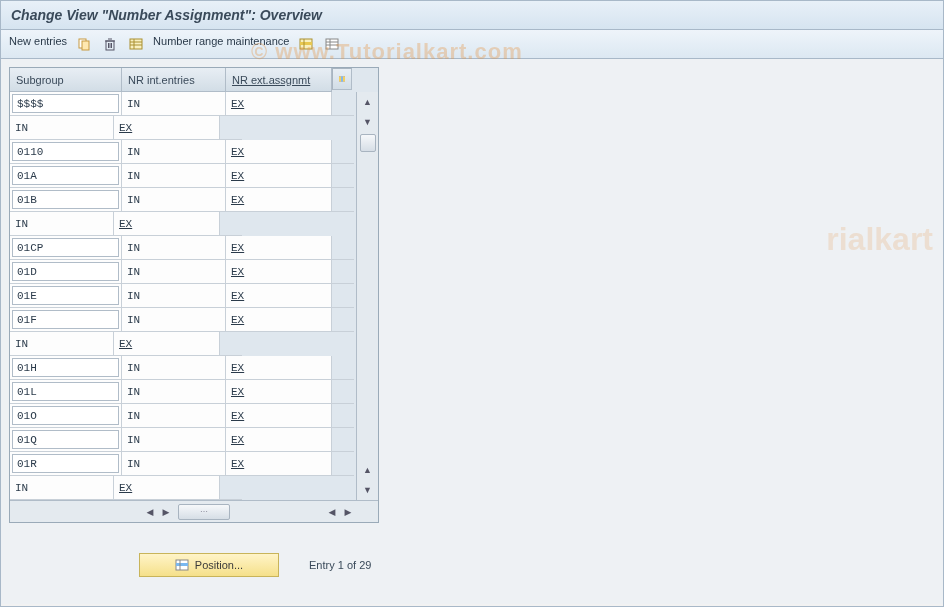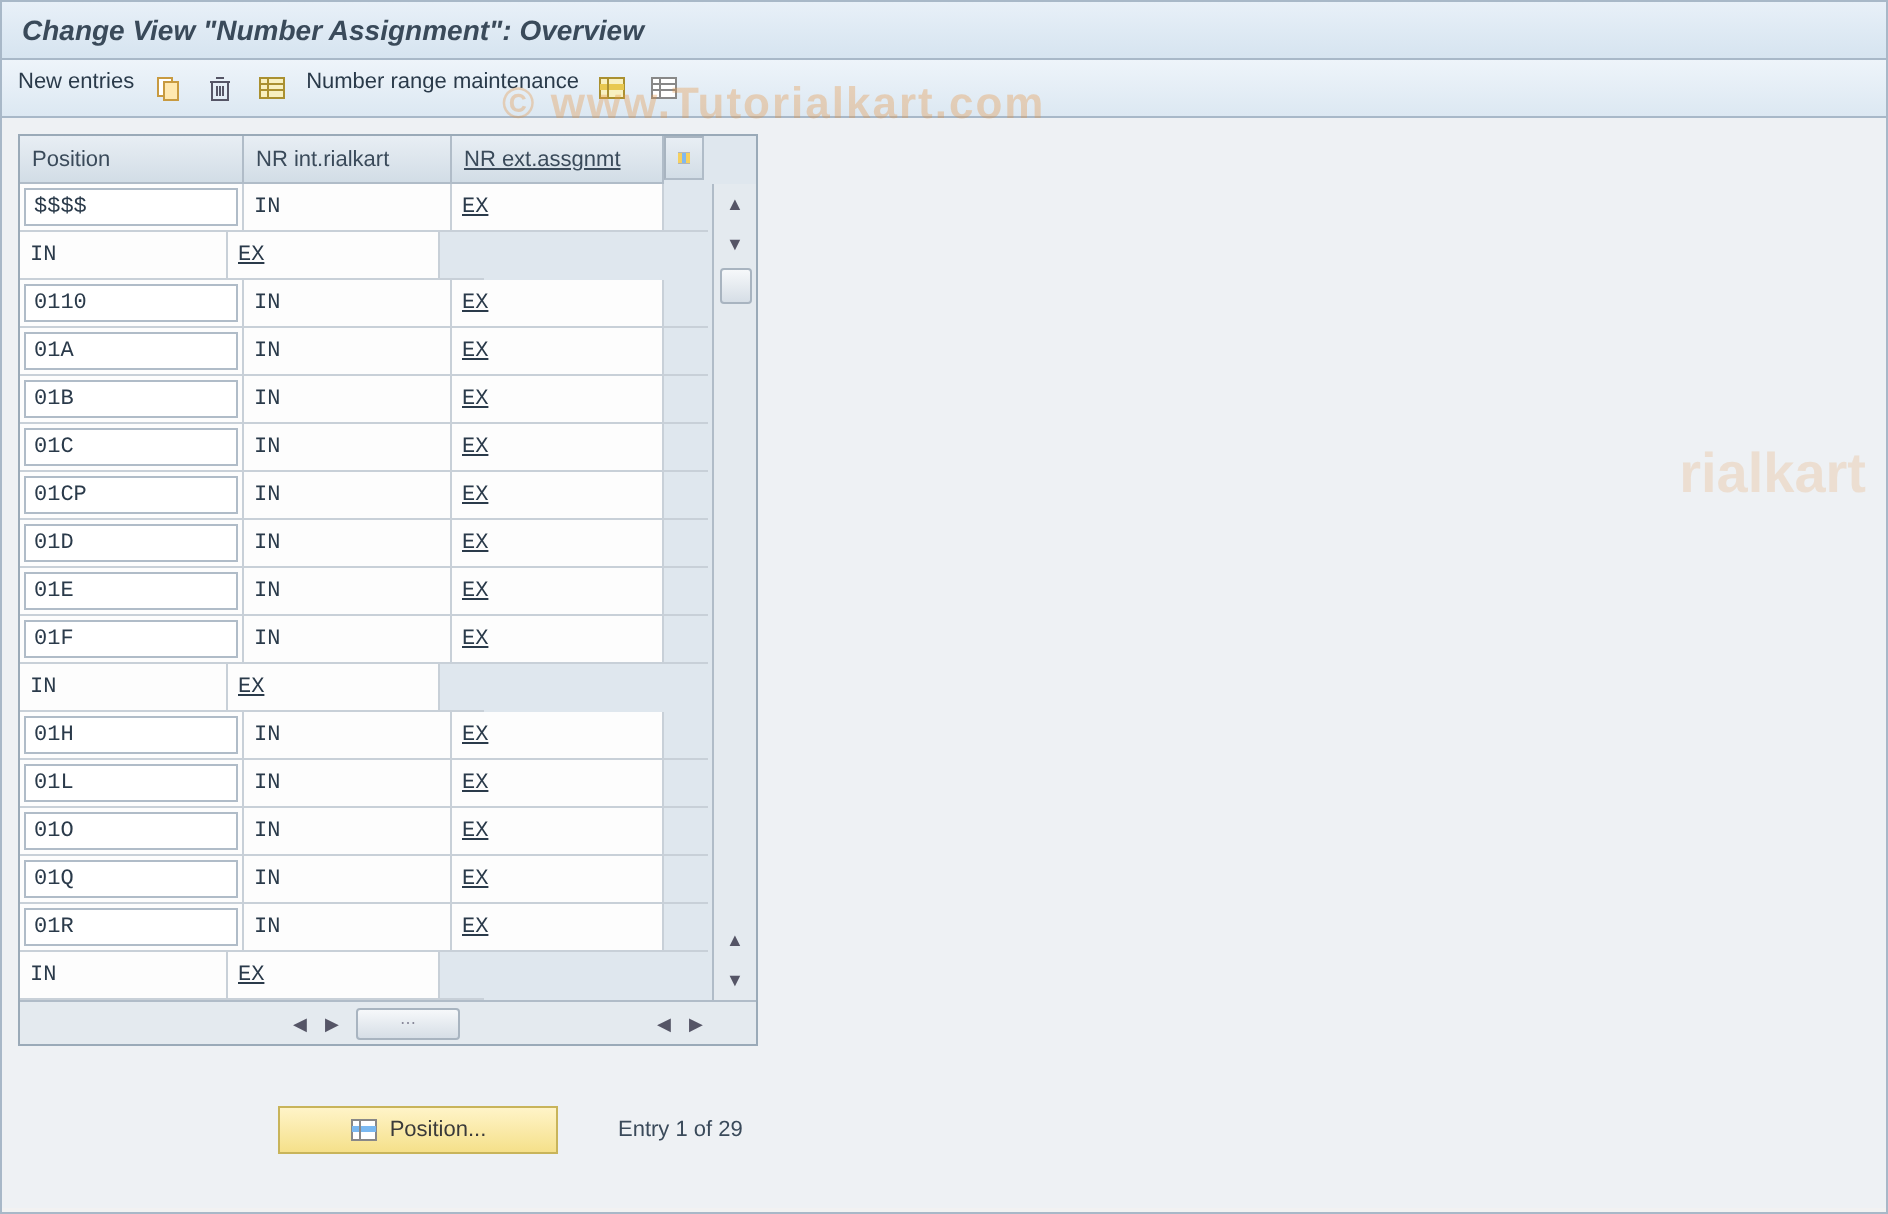--- a/index.html
+++ b/index.html
@@ -203,21 +203,21 @@
     font-weight:bold;
     color: rgba(230,150,70,0.35);
     letter-spacing: 1px;
     pointer-events:none;
     font-family: Arial, sans-serif;
   }
   .watermark2 {
     position:absolute;
     top: 220px;
     right: 10px;
-    font-size: 28px;
+    font-size: 32px;
     font-weight:bold;
     color: rgba(230,150,70,0.2);
     pointer-events:none;
     font-family: Arial, sans-serif;
   }
 </style>
 </head>
 <body>
 
 <div class="title-bar">Change View "Number Assignment": Overview</div>
@@ -265,22 +265,22 @@
       </svg>
   </span>
 </div>
 
 <div class="content">
 
   <div class="table-wrap">
     <div class="table-scroll">
       <div class="data-cols">
         <div class="header-row">
-          <div class="cell col-sub">Position</div>
-          <div class="cell col-int">NR int.rialkart</div>
+          <div class="cell col-sub">Subgroup</div>
+          <div class="cell col-int">NR int.entries</div>
           <div class="cell col-ext">NR ext.assgnmt</div>
           <div class="cell col-cfg cfg-btn">
             <svg width="12" height="12" viewBox="0 0 12 12">
                 <rect x="0" y="1" width="12" height="10" fill="#fff" stroke="#888"></rect>
                 <rect x="0" y="1" width="4" height="10" fill="#f5d060"></rect>
                 <rect x="4" y="1" width="4" height="10" fill="#80b8f0"></rect>
                 <rect x="8" y="1" width="4" height="10" fill="#f5d060"></rect>
               </svg>
           </div>
         </div>
@@ -316,23 +316,20 @@
             </div>
             <div class="data-row">
               <div class="cell col-sub input-cell">
                 <input value="01B" style="">
               </div>
               <div class="cell col-int">IN</div>
               <div class="cell col-ext">EX</div>
               <div class="cell col-cfg" style="background: rgb(223, 231, 238); border-right: none;"></div>
             </div>
             <div class="data-row">
-              <div class="cell col-sub input-cell">
-                <input value="01C" style="">
-              </div>
               <div class="cell col-int">IN</div>
               <div class="cell col-ext">EX</div>
               <div class="cell col-cfg" style="background: rgb(223, 231, 238); border-right: none;"></div>
             </div>
             <div class="data-row">
               <div class="cell col-sub input-cell">
                 <input value="01CP" style="">
               </div>
               <div class="cell col-int">IN</div>
               <div class="cell col-ext">EX</div>

